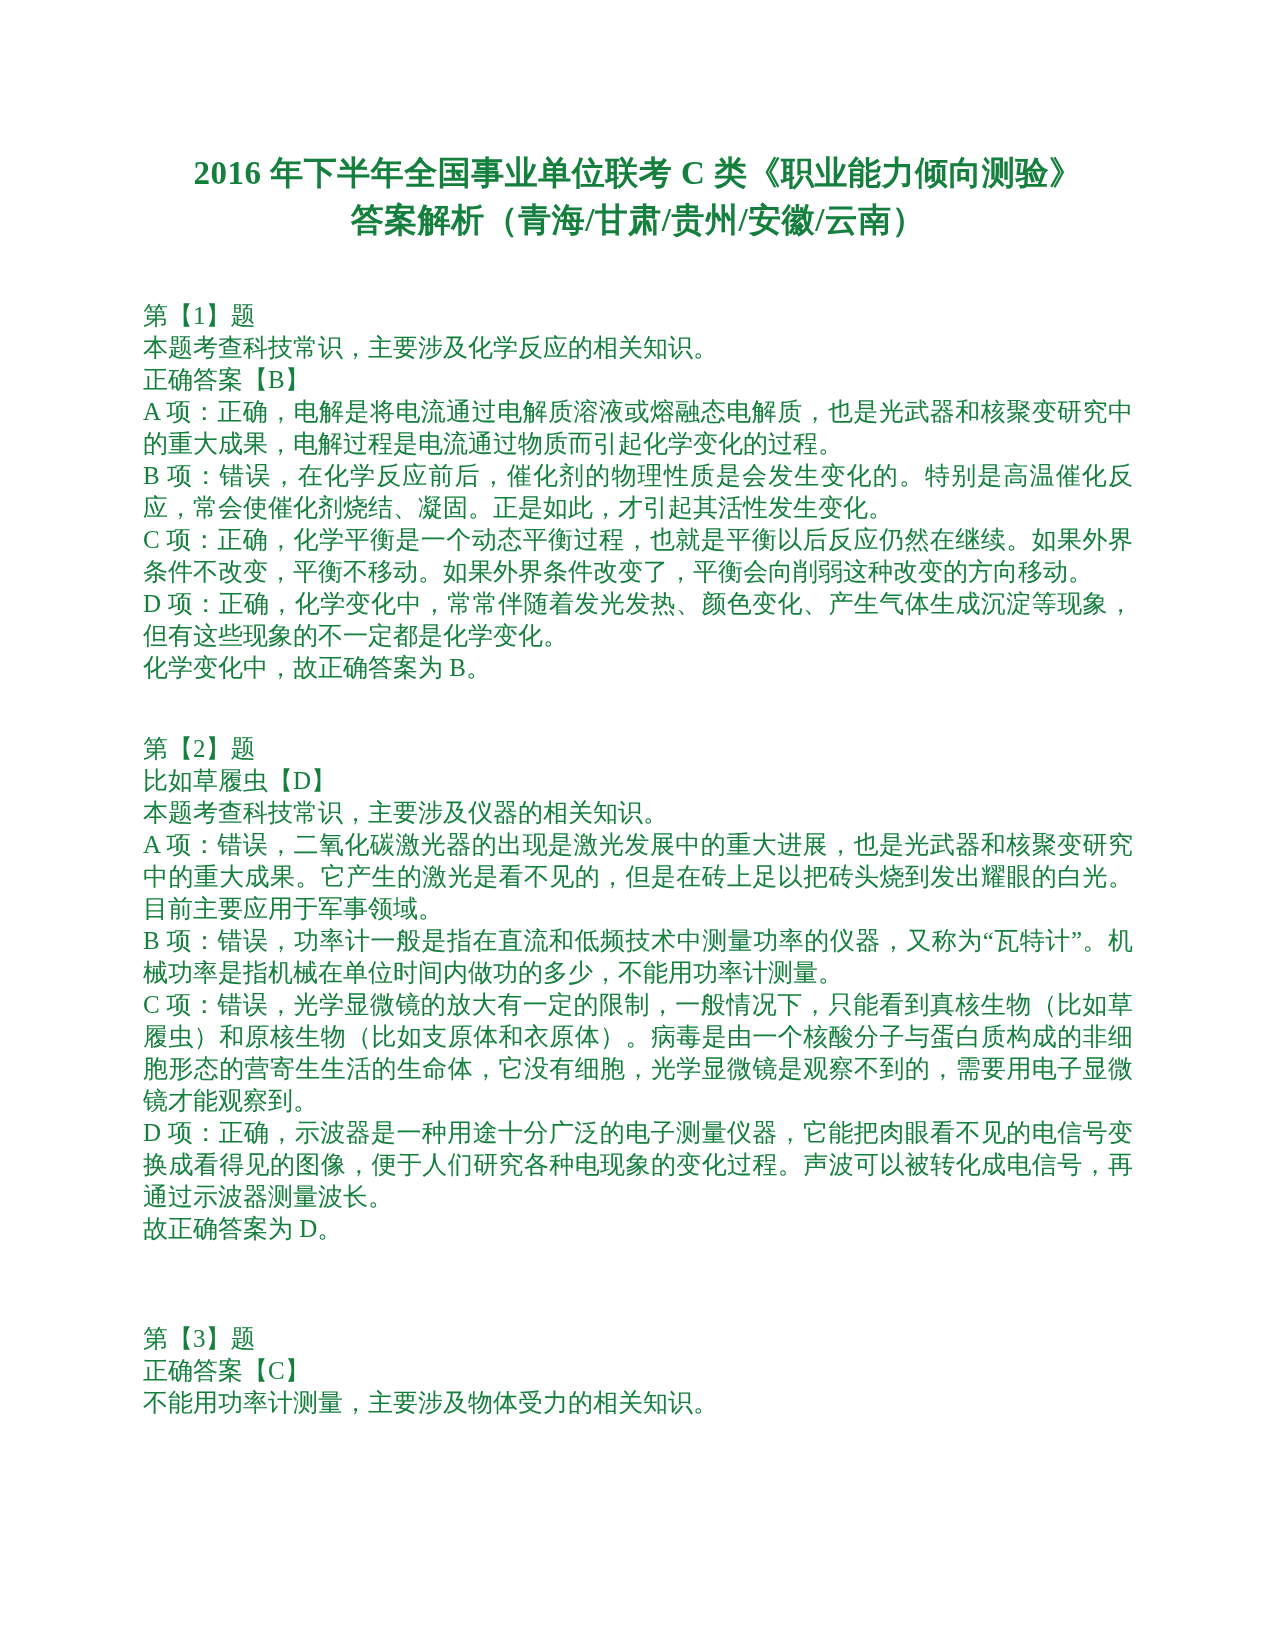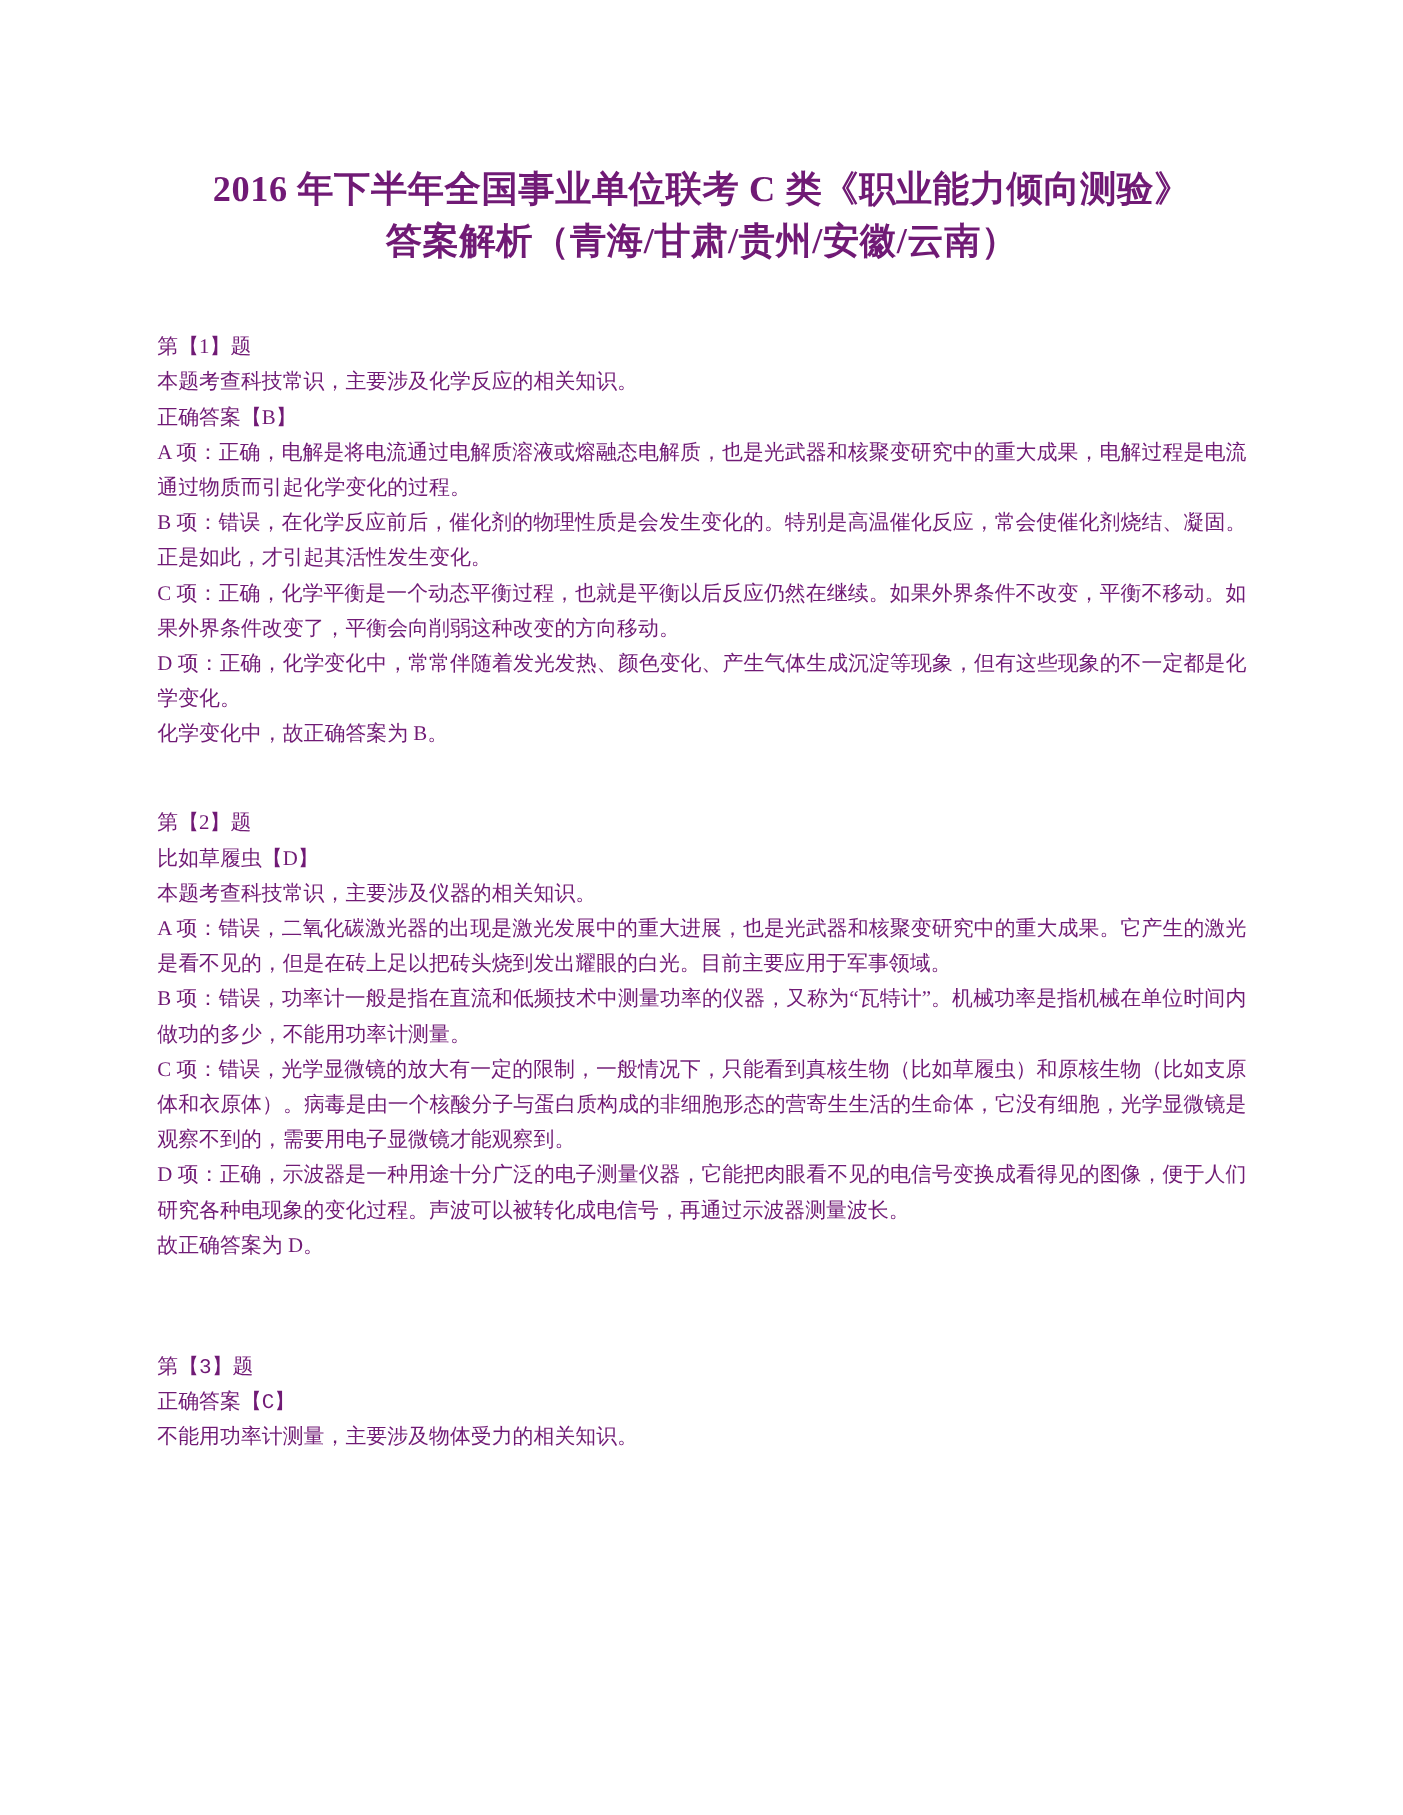--- a/index.html
+++ b/index.html
@@ -6,21 +6,21 @@
     margin: 0;
     padding: 0;
     background: #ffffff;
   }
   .page {
     position: relative;
     width: 1275px;
     height: 1650px;
     background: #ffffff;
     overflow: hidden;
-    color: #701a75;
+    color: #15803d;
     font-family: "Liberation Serif", "DejaVu Serif", serif;
   }
   .doc {
     position: absolute;
     left: 143px;
     top: 0;
     width: 990px;
     padding-top: 150px;
   }
   .doc-title {
@@ -32,24 +32,24 @@
     letter-spacing: 0.5px;
   }
   .doc-title .tline {
     display: block;
   }
   .q-section {
     margin: 0;
   }
   .q-section.first  { margin-top: 56px; }
   .q-section.second { margin-top: 49px; }
-  .q-section.third  { margin-top: 78px; font-family: Liberation Mono, monospace; }
+  .q-section.third  { margin-top: 78px; }
   .q-section p {
     margin: 0;
-    font-size: 19px;
+    font-size: 25px;
     line-height: 32px;
     text-align: justify;
     word-break: break-all;
     overflow-wrap: break-word;
   }
 </style>
 </head>
 <body>
 
 <div class="page">

